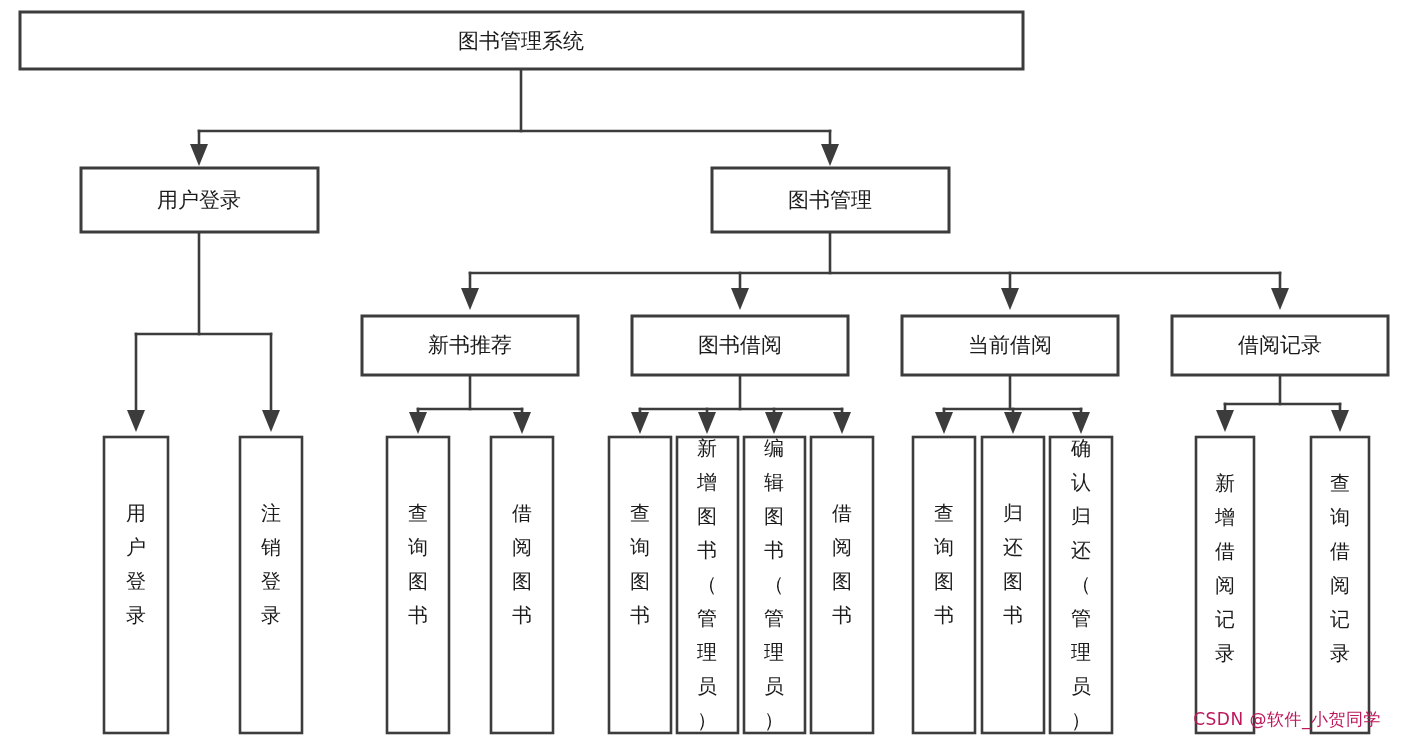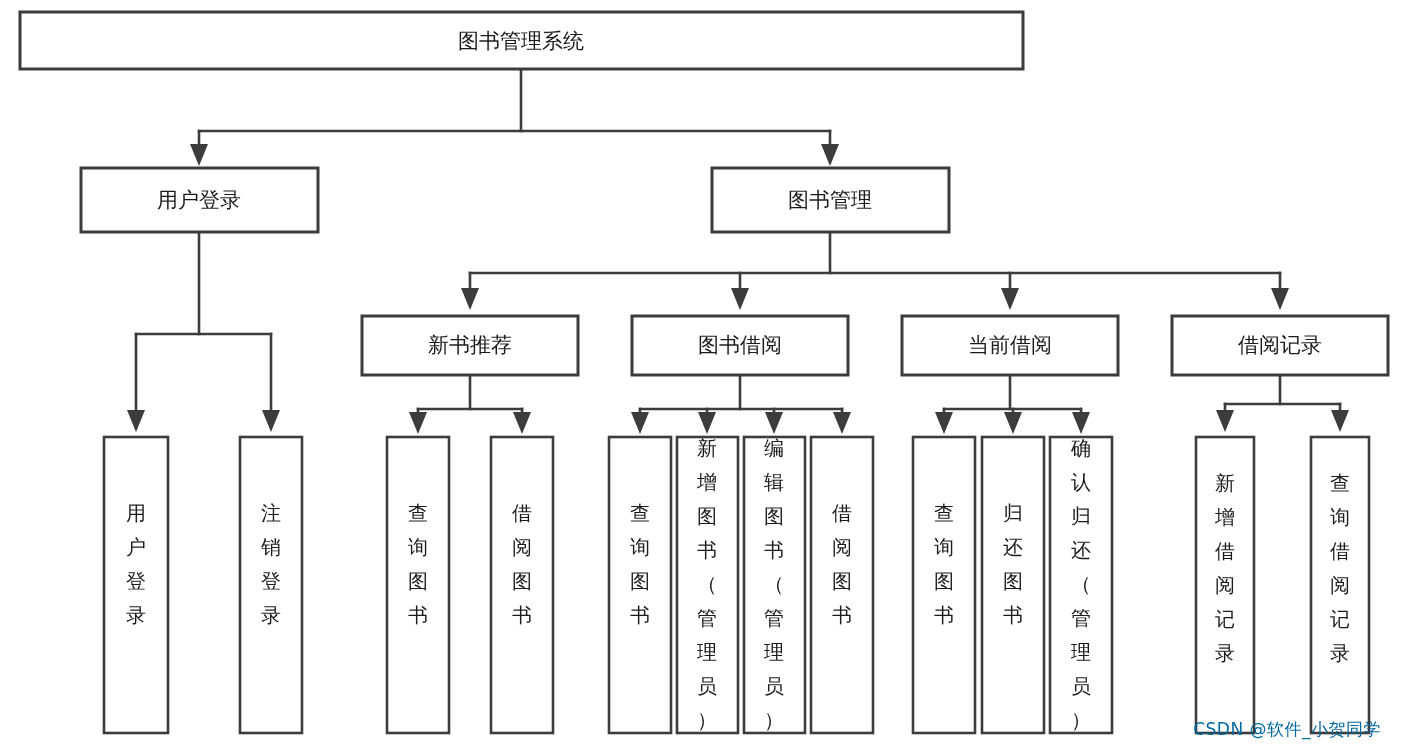--- a/index.html
+++ b/index.html
@@ -55,24 +55,24 @@
   }
   .vert-label {
     font-family: "DejaVu Sans", "Liberation Sans", sans-serif;
     font-size: 20px;
     fill: #1b1b1b;
     text-anchor: middle;
   }
   .watermark {
     position: absolute;
     right: 8px;
-    bottom: 6px;
+    bottom: 16px;
     font-family: "DejaVu Sans", "Liberation Sans", sans-serif;
     font-size: 17px;
-    color: #0369a1;
+    color: #be185d;
     letter-spacing: 0.5px;
     white-space: nowrap;
   }
 </style>
 </head>
 <body>
 
 <div id="diagram-root">
   <svg class="flow" viewBox="0 0 1405 747" xmlns="http://www.w3.org/2000/svg">
     <defs>

